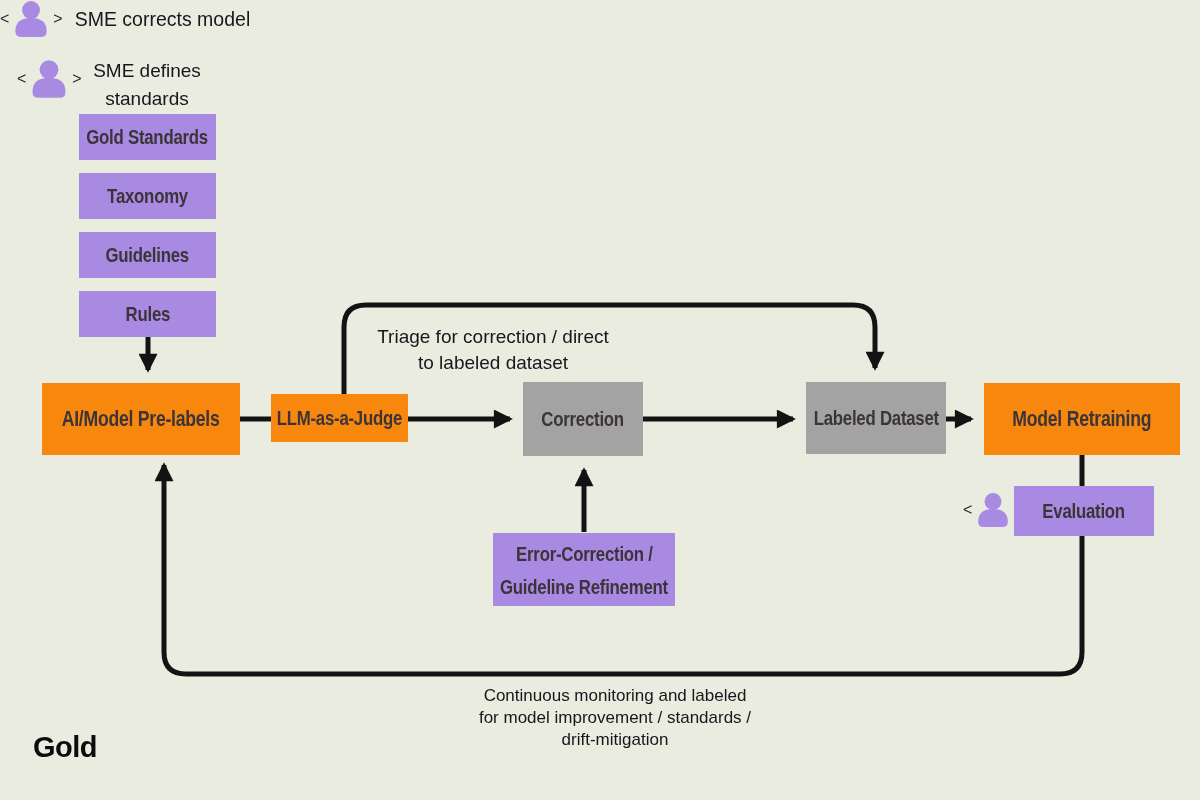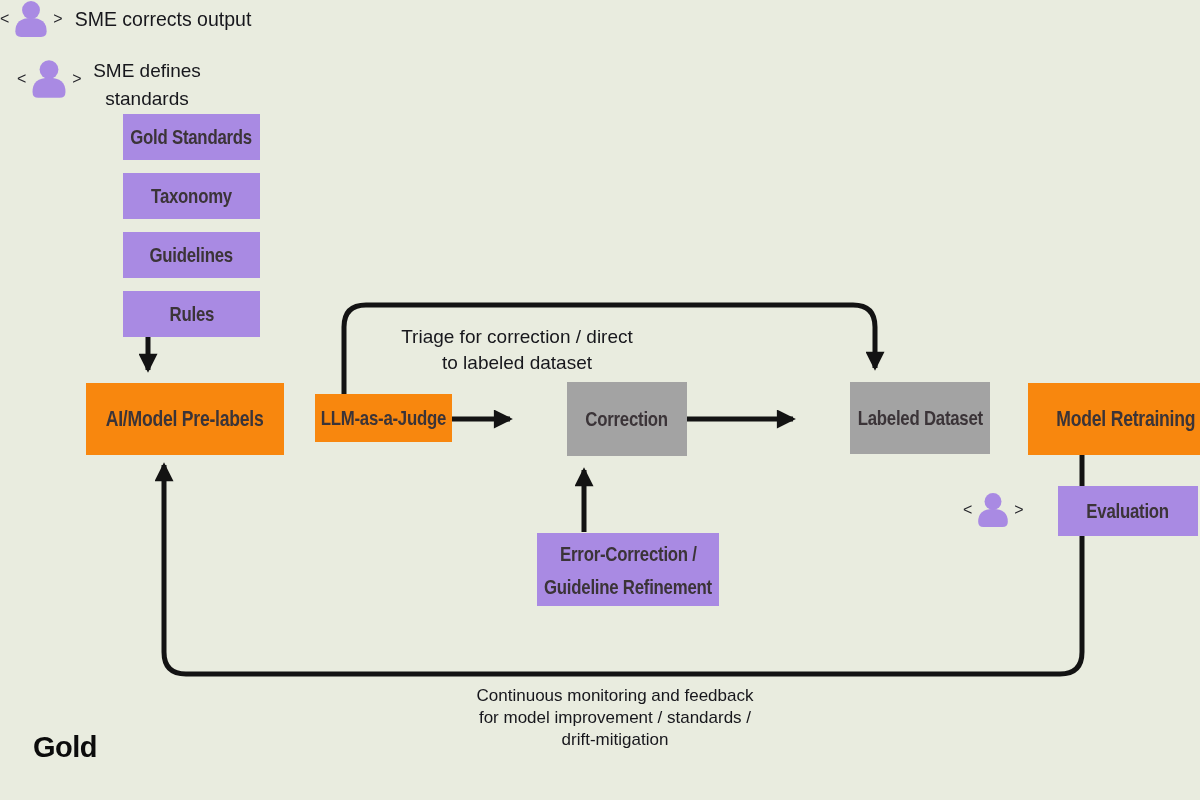--- a/index.html
+++ b/index.html
@@ -12,21 +12,20 @@
     overflow:hidden;
   }
   svg.wires{position:absolute;left:0;top:0;}
 
   
   .box{
     position:absolute;
     display:flex;flex-direction:column;
     align-items:center;justify-content:center;
     text-align:center;
-    margin-left:44px;
   }
   .box .lbl{
     font-weight:700;
     color:#3b3438;
     white-space:nowrap;
     transform:scaleX(.80);
     letter-spacing:-.3px;
     font-family:"Liberation Sans", sans-serif;
   }
   .orange{background:#f8870e;}
@@ -59,21 +58,21 @@
   #icon-eval   {left:963px;top:492px;}
 
   
   .annot{position:absolute;color:#17171c;}
   #sme-defines{
     left:72px;top:57px;width:150px;
     text-align:center;font-size:19px;line-height:28px;
   }
   #triage-note{
     left:348px;top:324px;width:290px;
-    text-align:center;font-size:19px;line-height:26px;padding-left:24px;
+    text-align:center;font-size:19px;line-height:26px;
   }
   #sme-corrects-row{left:558px;top:610px;display:flex;align-items:center;gap:12px;}
   #sme-corrects-text{font-size:19.5px;}
   #feedback-note{
     left:415px;top:685px;width:400px;
     text-align:center;font-size:17px;line-height:22px;
   }
   #logo{
     position:absolute;left:33px;top:731px;
     font-size:29px;font-weight:800;color:#0c0c0c;
@@ -177,24 +176,24 @@
 
   <div id="sme-corrects-row">
     <div class="person-row" style="position:static">
       <span class="bracket">&lt;</span>
       <svg class="person-svg" width="38" height="38" viewBox="0 0 34 34">
         <circle class="fillp" cx="17" cy="9" r="8"></circle>
         <path class="fillp" d="M3 28 q0 -12 14 -12 q14 0 14 12 q0 5 -5 5 h-18 q-5 0 -5 -5 z"></path>
       </svg>
       <span class="bracket">&gt;</span>
     </div>
-    <span id="sme-corrects-text">SME corrects output</span>
+    <span id="sme-corrects-text">SME corrects model</span>
   </div>
 
   <div class="annot" id="feedback-note">
-    <div>Continuous monitoring and feedback</div>
+    <div>Continuous monitoring and labeled</div>
     <div>for model improvement / standards /</div>
     <div>drift-mitigation</div>
   </div>
 
   <div id="logo">Gold</div>
 
 </div>
 
 </body></html>

